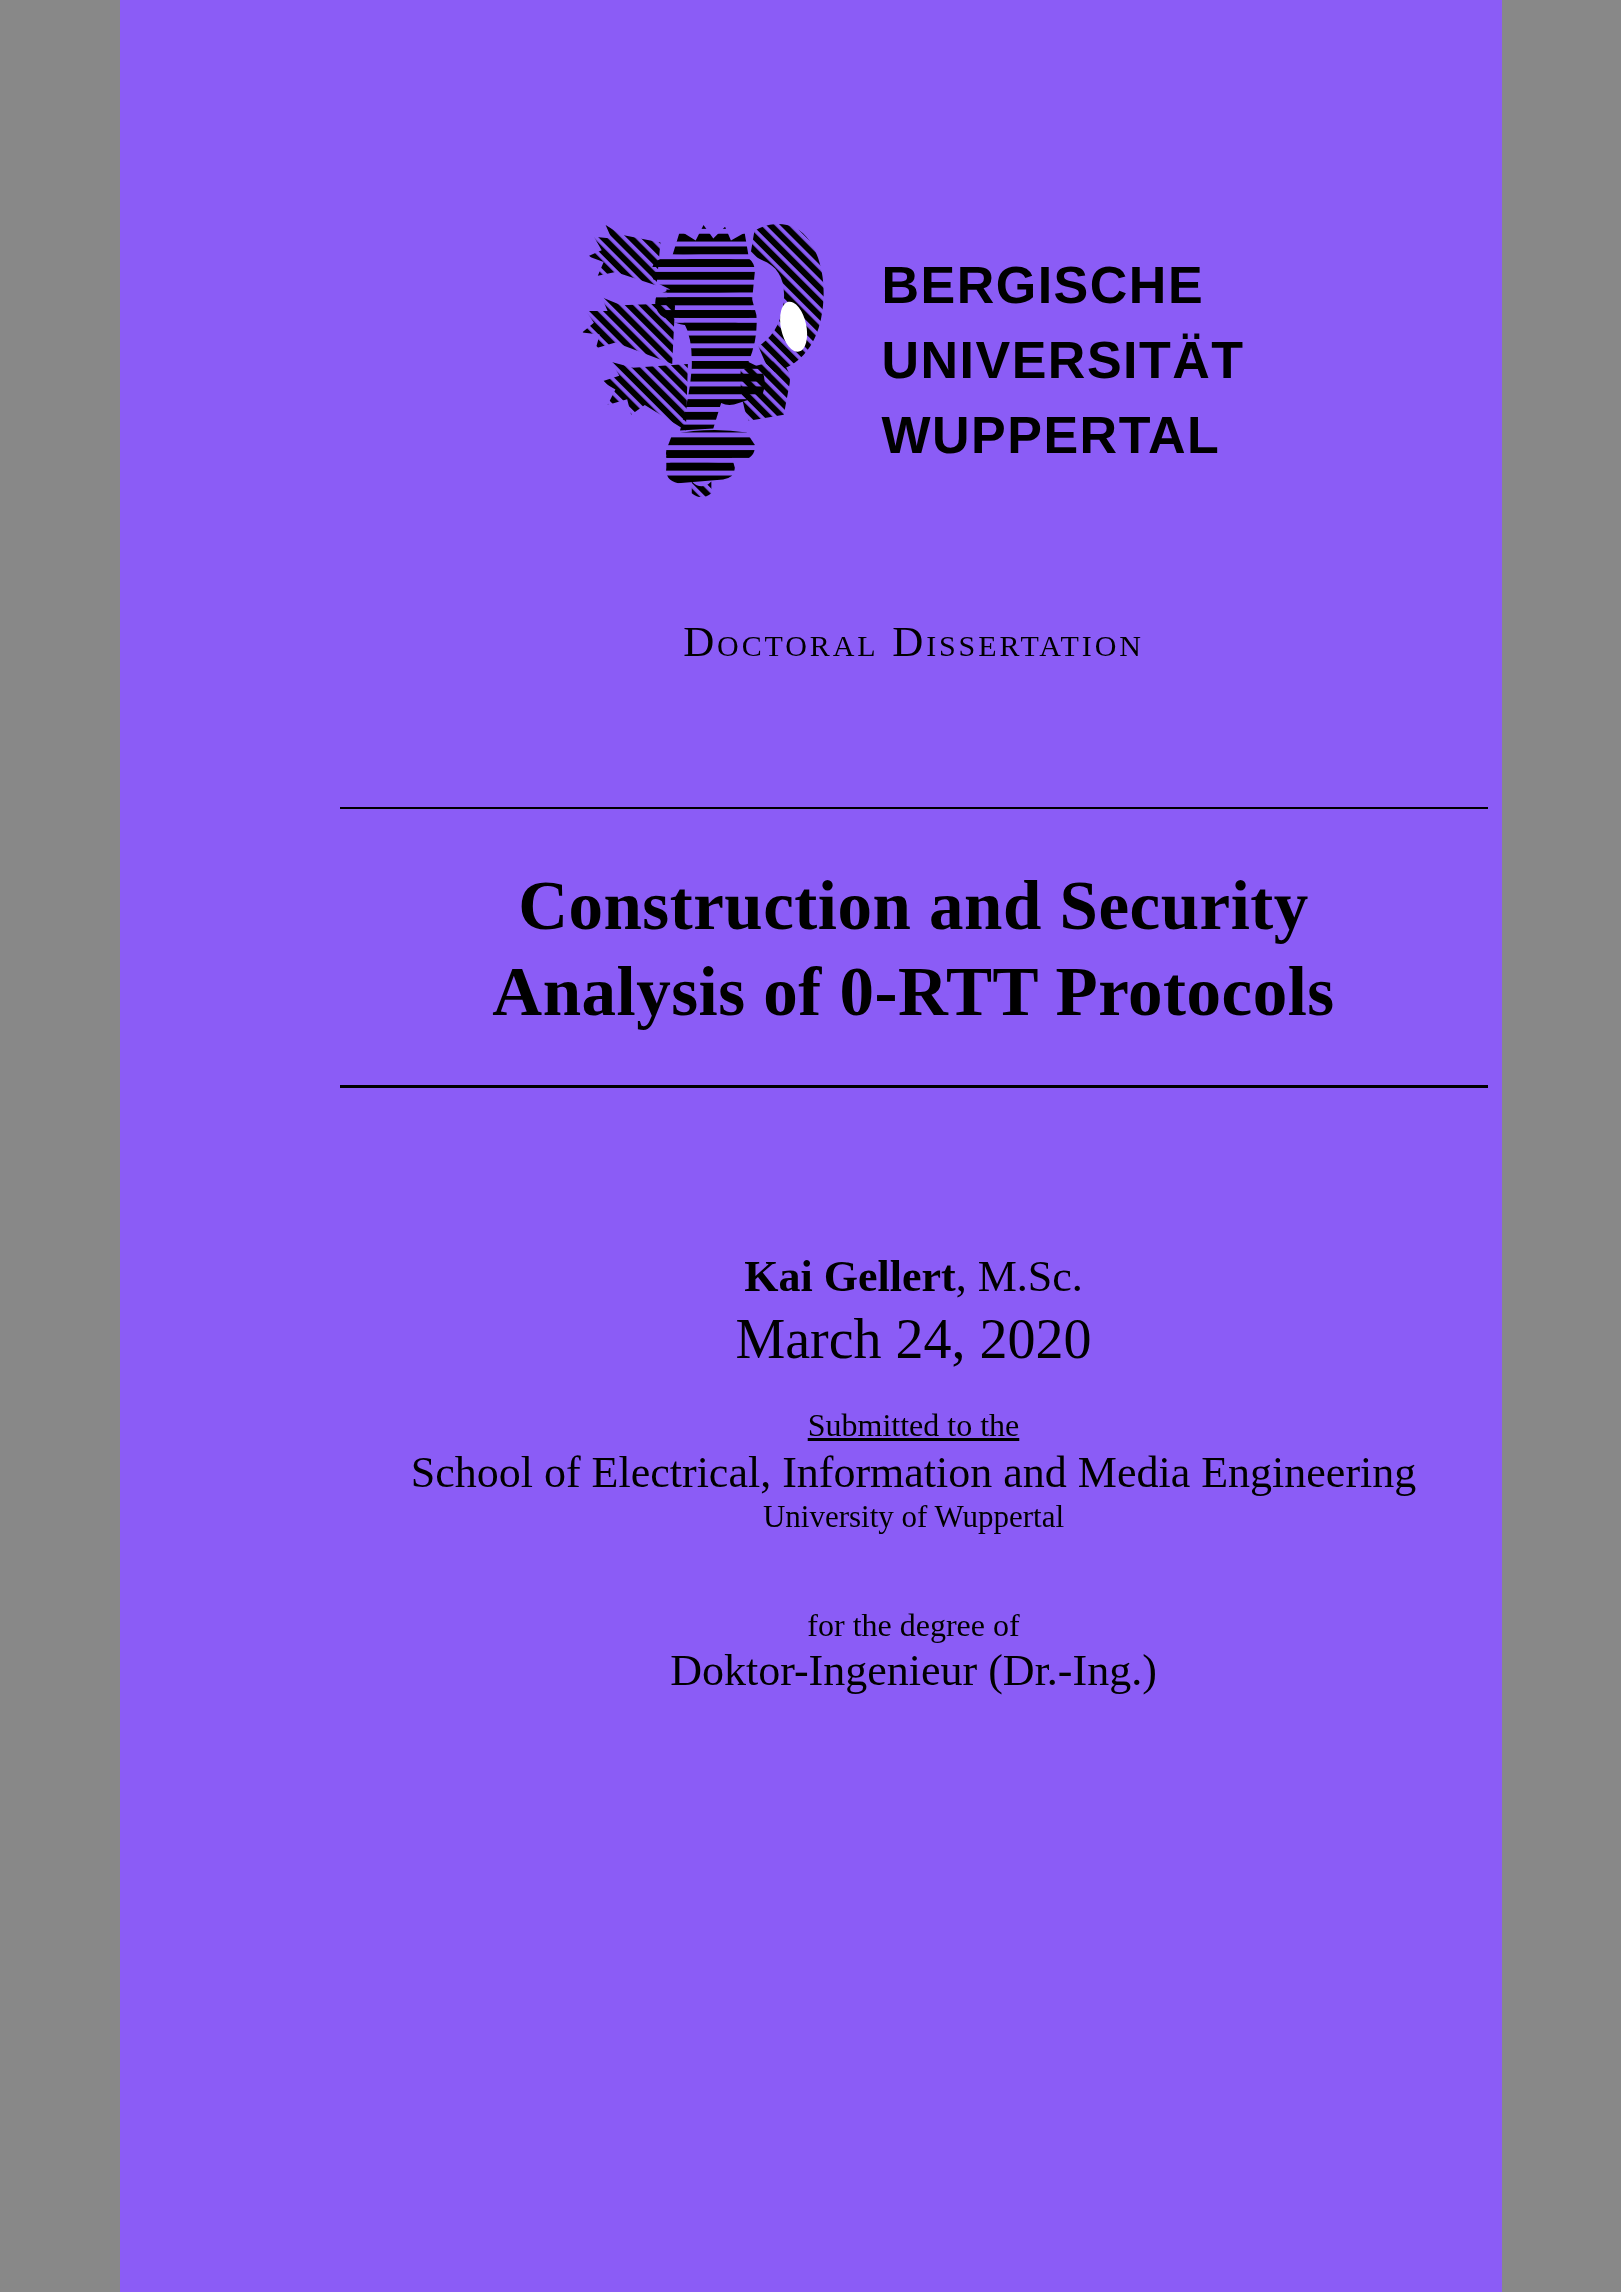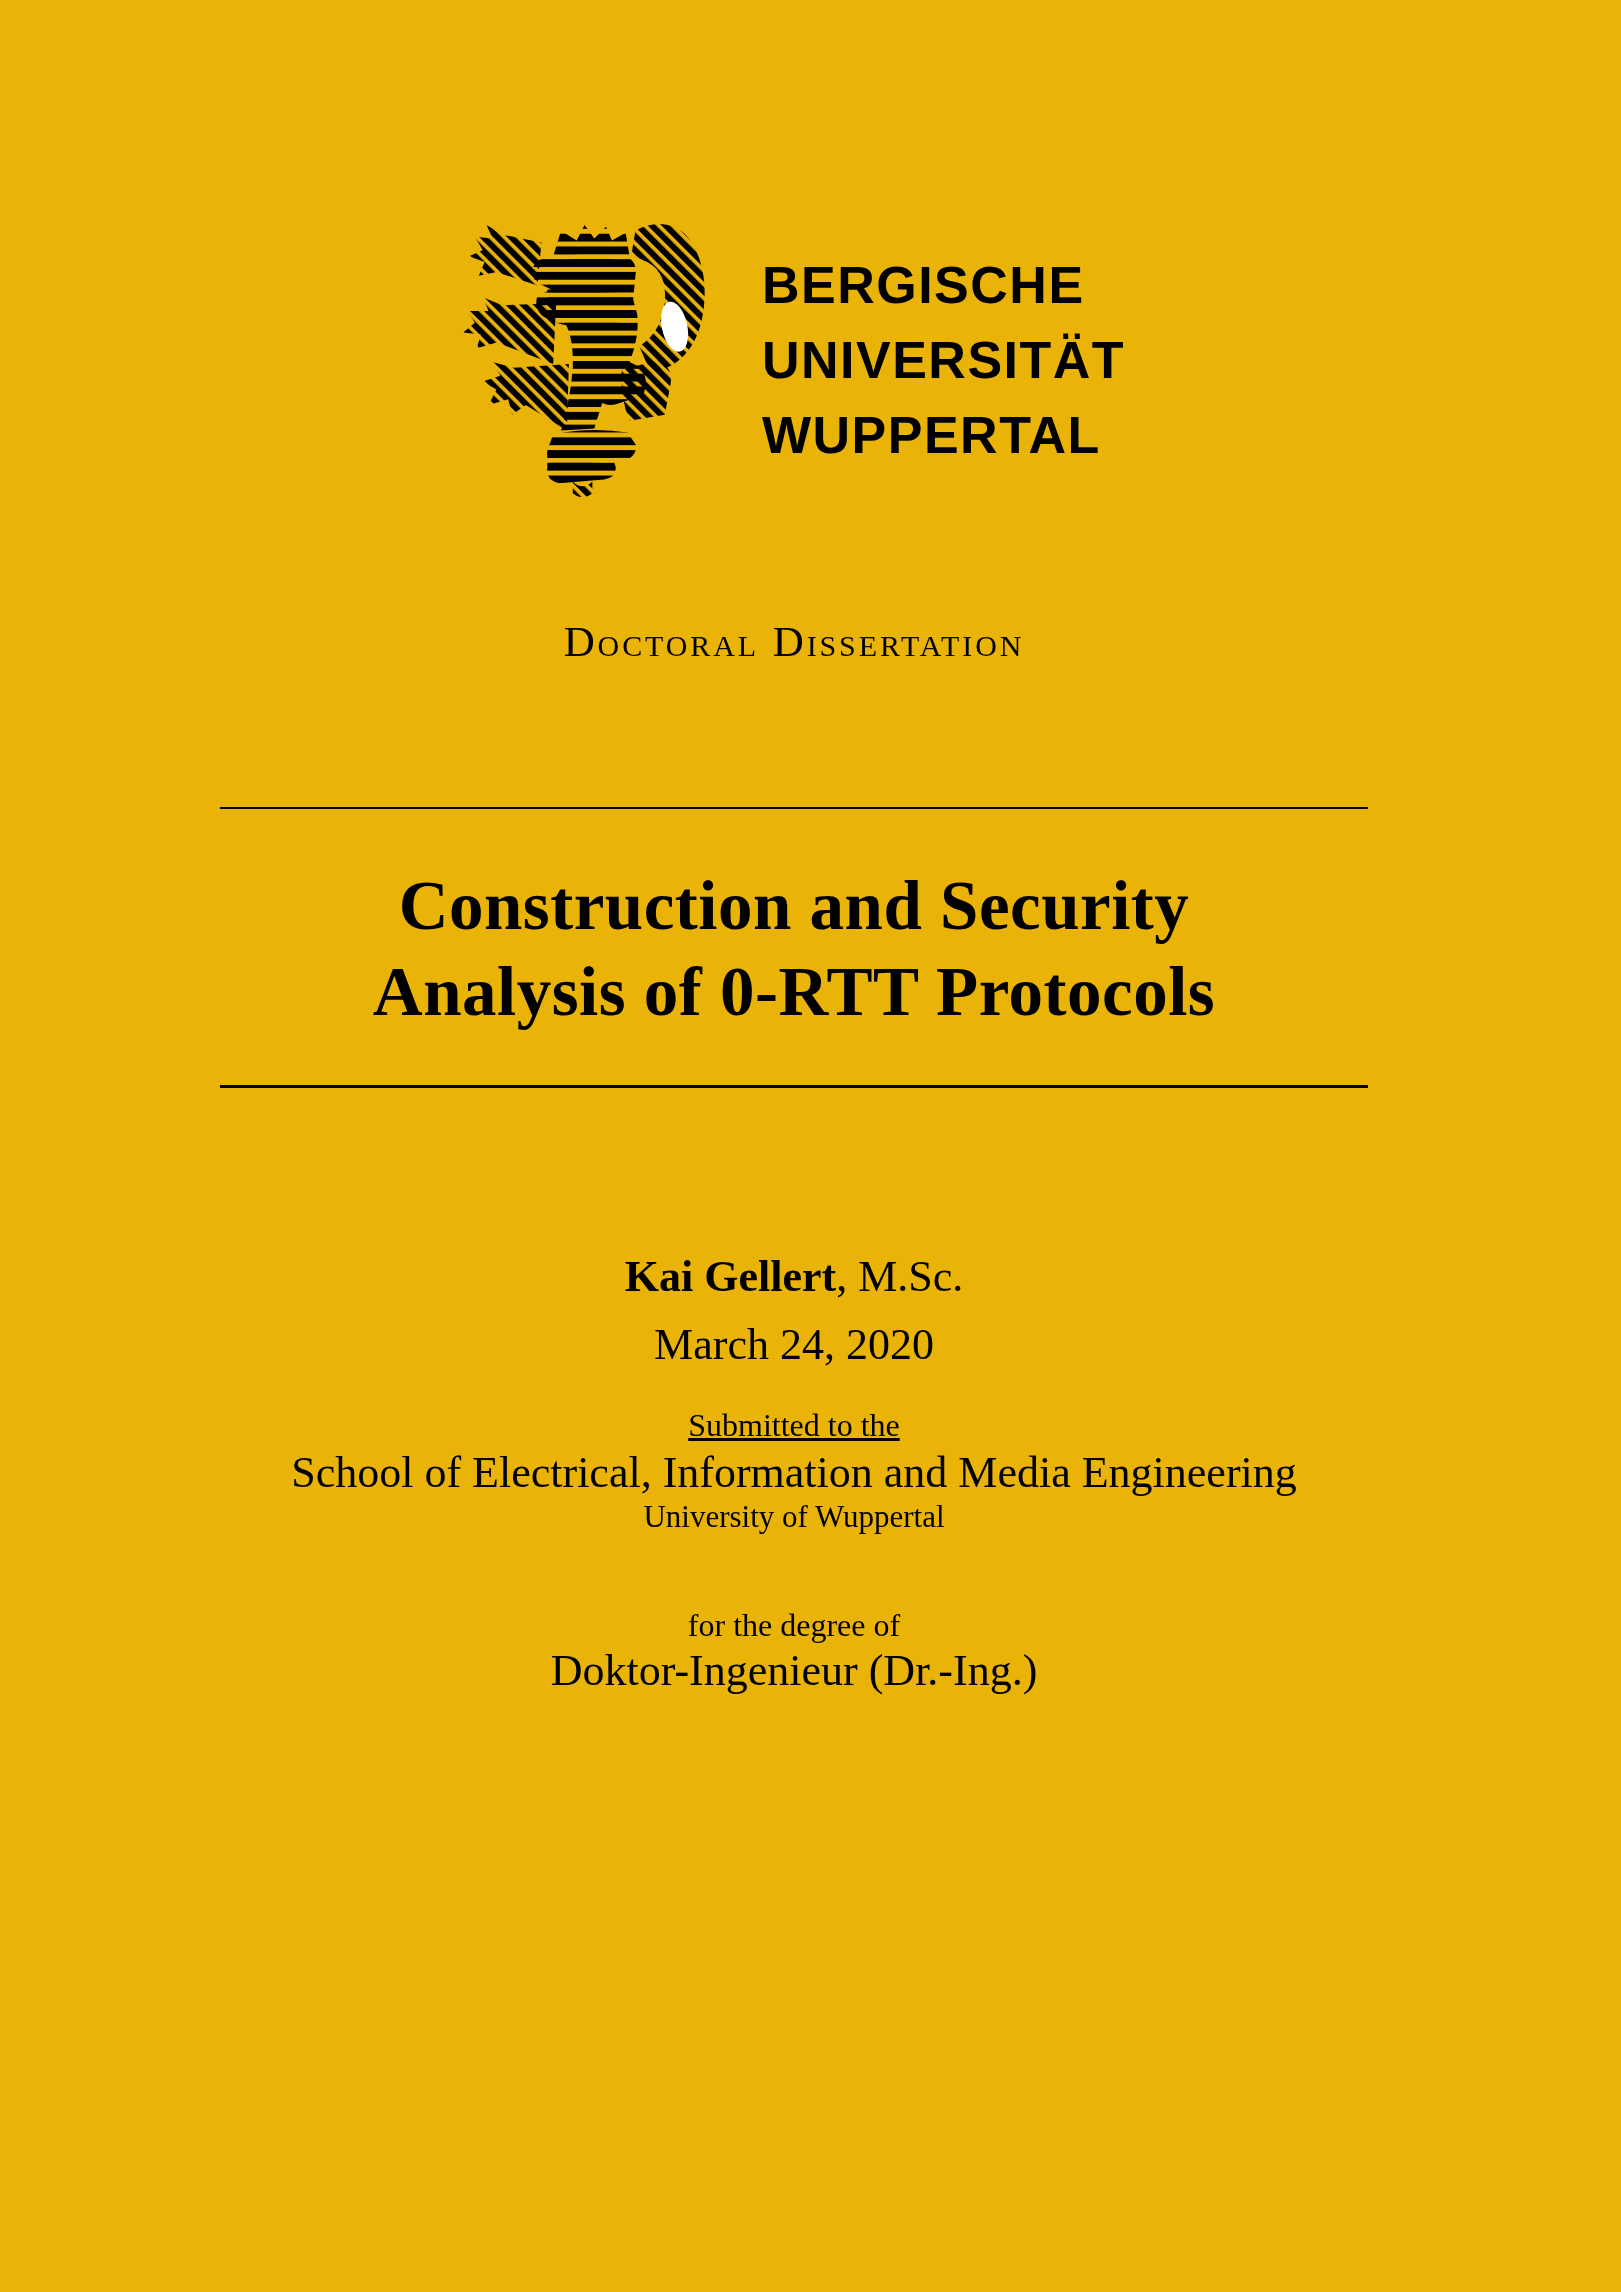--- a/index.html
+++ b/index.html
@@ -1,20 +1,20 @@
 <!DOCTYPE html>
 <html><head>
 <meta charset="utf-8">
 <style>
   html,body { margin:0; padding:0; background:#888; }
   .page {
     position:relative;
-    width:1621px; height:2293px;
+    width:1382px; height:2293px;
     margin:0 auto;
-    background:#eab308;
+    background:#8b5cf6;
     color:#000000;
     font-family:"Liberation Serif", serif;
     overflow:hidden;
   }
   .content {
     position:absolute; left:220px; top:0;
     width:1148px;
     padding-top:221px;
     text-align:center;
   }
@@ -44,21 +44,21 @@
   .rule-top { margin-top:144px; height:2px; }
   .rule-bottom { margin-top:50px; height:2.9px; }
   .title {
     margin-top:54px;
     font-size:69px; line-height:86px;
     font-weight:700;
     letter-spacing:0.5px;
   }
   .author-line { margin-top:167px; font-size:44px; line-height:1; }
   .author-line .name { font-weight:700; }
-  .date-line { margin-top:24px; font-size:44px; line-height:1; }
+  .date-line { margin-top:12px; font-size:56px; line-height:1; }
   .small-line { font-size:32px; line-height:1; }
   .submitted-line { margin-top:42px;text-decoration:underline; }
   .school-line { margin-top:9.8px; font-size:44px; line-height:1; }
   .university-line { margin-top:5.9px; font-size:31px; line-height:1; }
   .degree-intro-line { margin-top:77px; }
   .degree-line { margin-top:8.8px; font-size:44px; line-height:1; }
 </style>
 </head>
 <body>
 

